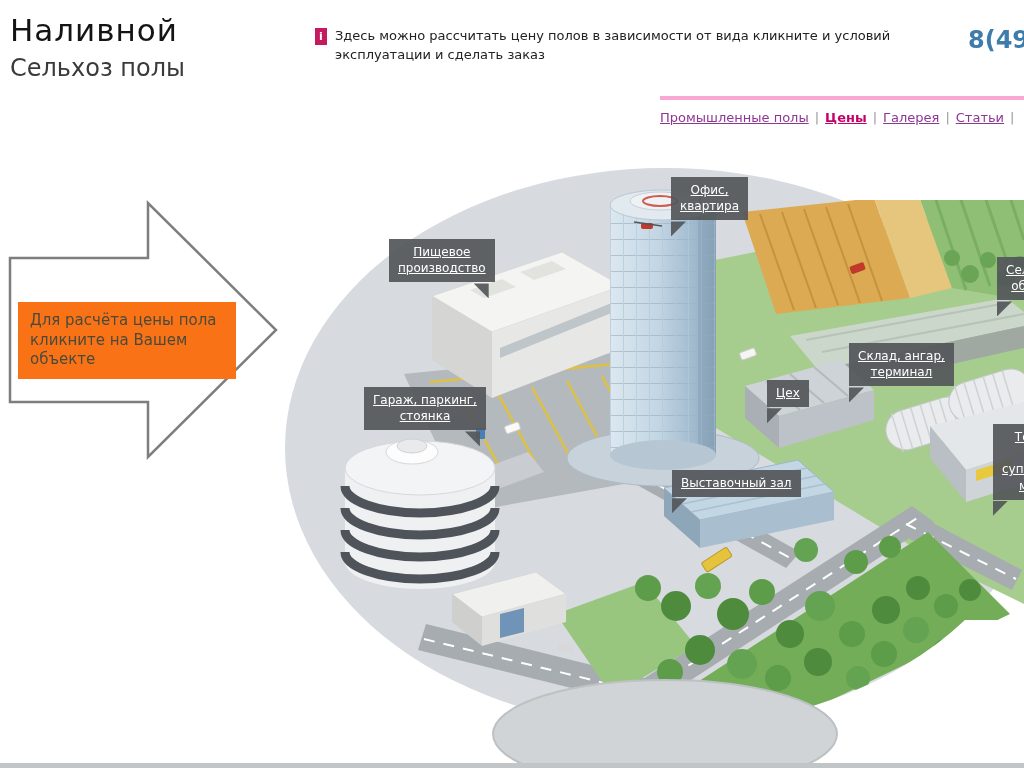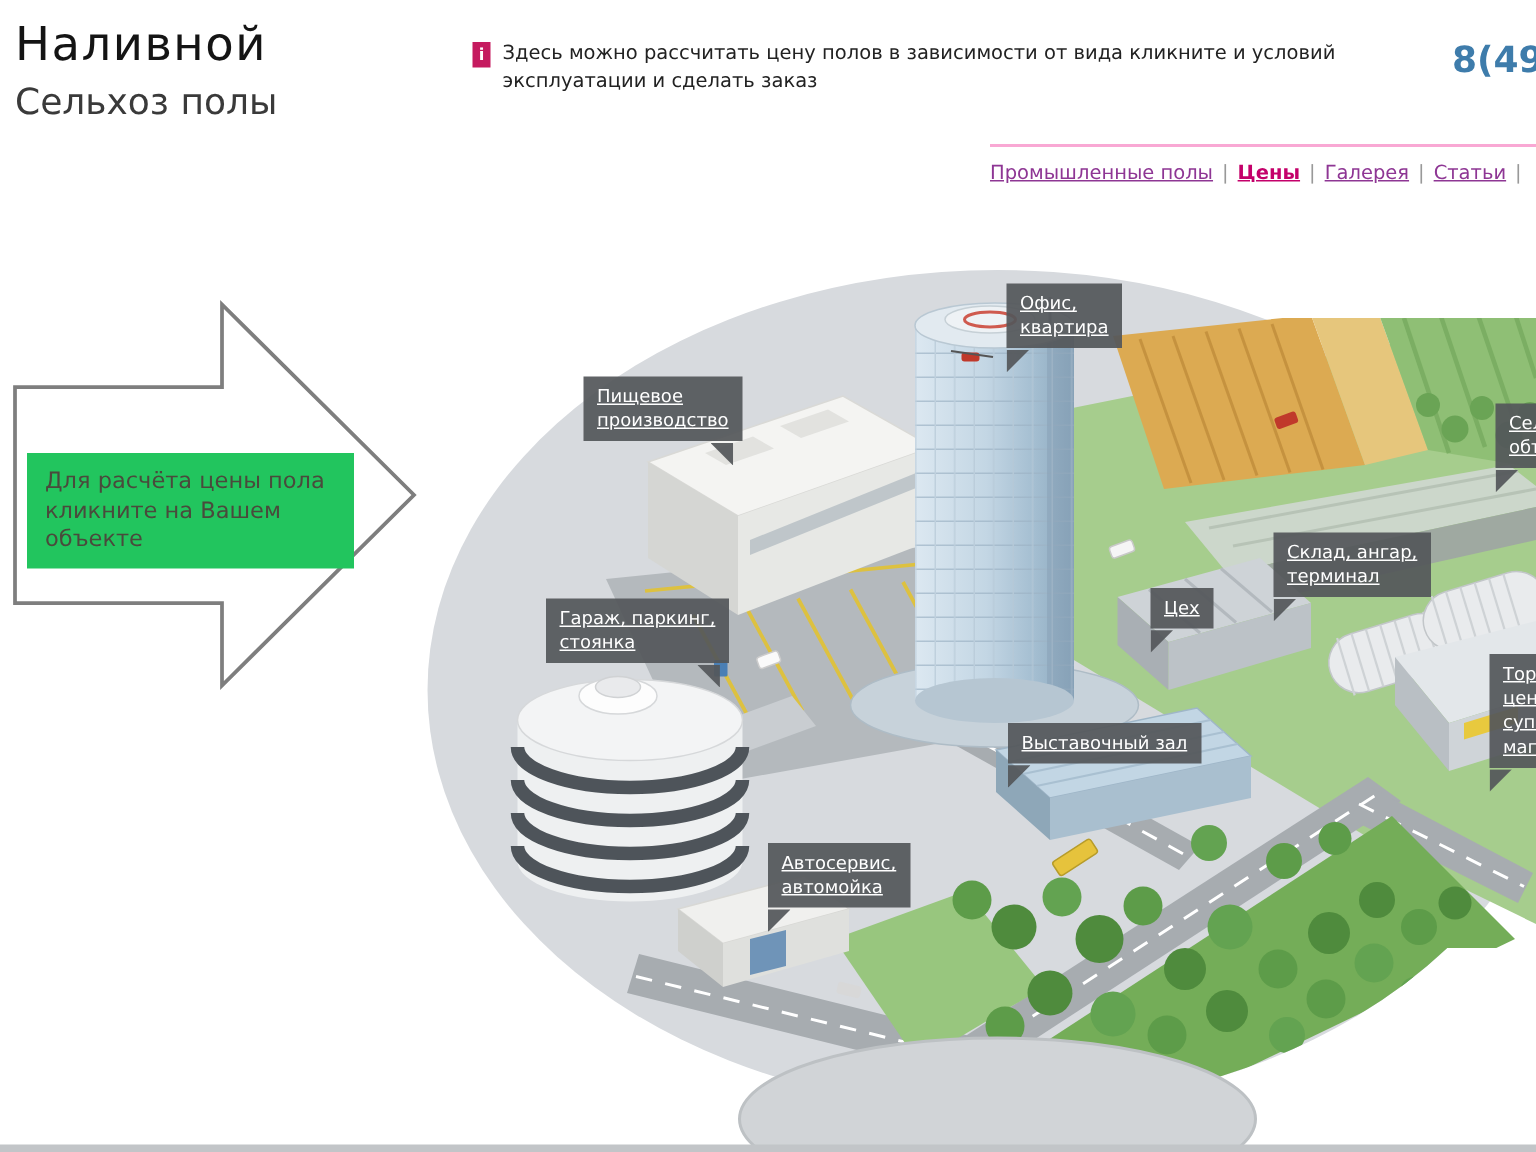--- a/index.html
+++ b/index.html
@@ -11,31 +11,31 @@
   .logo-title{position:absolute;left:10px;top:12px;font-size:31px;font-weight:400;
     color:#141414;letter-spacing:1px;z-index:20;cursor:pointer;}
   .logo-sub{position:absolute;left:10px;top:54px;font-size:24px;color:#3a3a3a;z-index:20;}
   .info{position:absolute;left:315px;top:27px;width:605px;font-size:13px;color:#222;
     line-height:1.45;display:flex;gap:8px;z-index:20;}
   .info-icon{flex:0 0 auto;width:12px;height:17px;background:#c51a5f;color:#fff;
     font-size:11px;font-weight:bold;text-align:center;line-height:17px;margin-top:1px;}
   .phone{position:absolute;left:968px;top:26px;font-size:24px;font-weight:bold;
     color:#3e7cab;white-space:nowrap;z-index:20;}
   
-  nav{position:absolute;top:96px;left:660px;right:0;border-top:2px solid #f9a8d4;
+  nav{position:absolute;top:96px;left:660px;right:0;border-top:4px solid #f9a8d4;
     padding:10px 6px 0 0;text-align:right;font-size:13px;white-space:nowrap;z-index:20;}
   .nav-link{color:#8e3694;text-decoration:underline;cursor:pointer;}
   .nav-link.active{color:#c4006a;font-weight:bold;}
   .nav-sep{color:#999;margin:0 6px;}
   
   .arrow-wrap{position:absolute;left:0;top:195px;width:290px;height:272px;z-index:5;}
   .callout{position:absolute;left:18px;top:302px;width:194px;padding:9px 12px;
-    background:#22c55e;font-size:15px;color:#4a4a3c;line-height:1.3;z-index:6;}
-  
-  .scene{position:absolute;left:0;top:12px;width:1024px;height:616px;z-index:1;}
+    background:#f97316;font-size:15px;color:#4a4a3c;line-height:1.3;z-index:6;}
+  
+  .scene{position:absolute;left:0;top:0;width:1024px;height:616px;z-index:1;text-align:center;}
   .scene svg{pointer-events:none;}
   
   .map-label{position:absolute;z-index:10;background:rgba(84,87,90,.93);color:#fff;
     font-size:12px;line-height:1.35;padding:5px 9px 6px 9px;cursor:pointer;}
   .map-label-text{white-space:pre-line;text-decoration:underline;}
   .tail{position:absolute;width:15px;height:15px;background:rgba(84,87,90,.93);}
   .tail-bl{left:0;bottom:-16px;clip-path:polygon(0 0,100% 0,0 100%);}
   .tail-br{right:6px;bottom:-16px;clip-path:polygon(0 0,100% 0,100% 100%);}
   
   .bottom-bar{position:absolute;left:0;bottom:0;width:100%;height:5px;background:#c2c5c8;z-index:25;}
@@ -311,20 +311,15 @@
   <div class="map-label" style="left:993px;top:424px">
     <span class="map-label-text">Торговый центр,
 супермаркет,
 магазин</span>
     <span class="tail tail-bl"></span>
   </div>
   <div class="map-label" style="left:672px;top:470px">
     <span class="map-label-text">Выставочный зал</span>
     <span class="tail tail-bl"></span>
   </div>
-  <div class="map-label" style="left:512px;top:550px">
-    <span class="map-label-text">Автосервис,
-автомойка</span>
-    <span class="tail tail-bl"></span>
-  </div>
 </div>
 
 <div class="bottom-bar"></div>
 
 </body></html>

